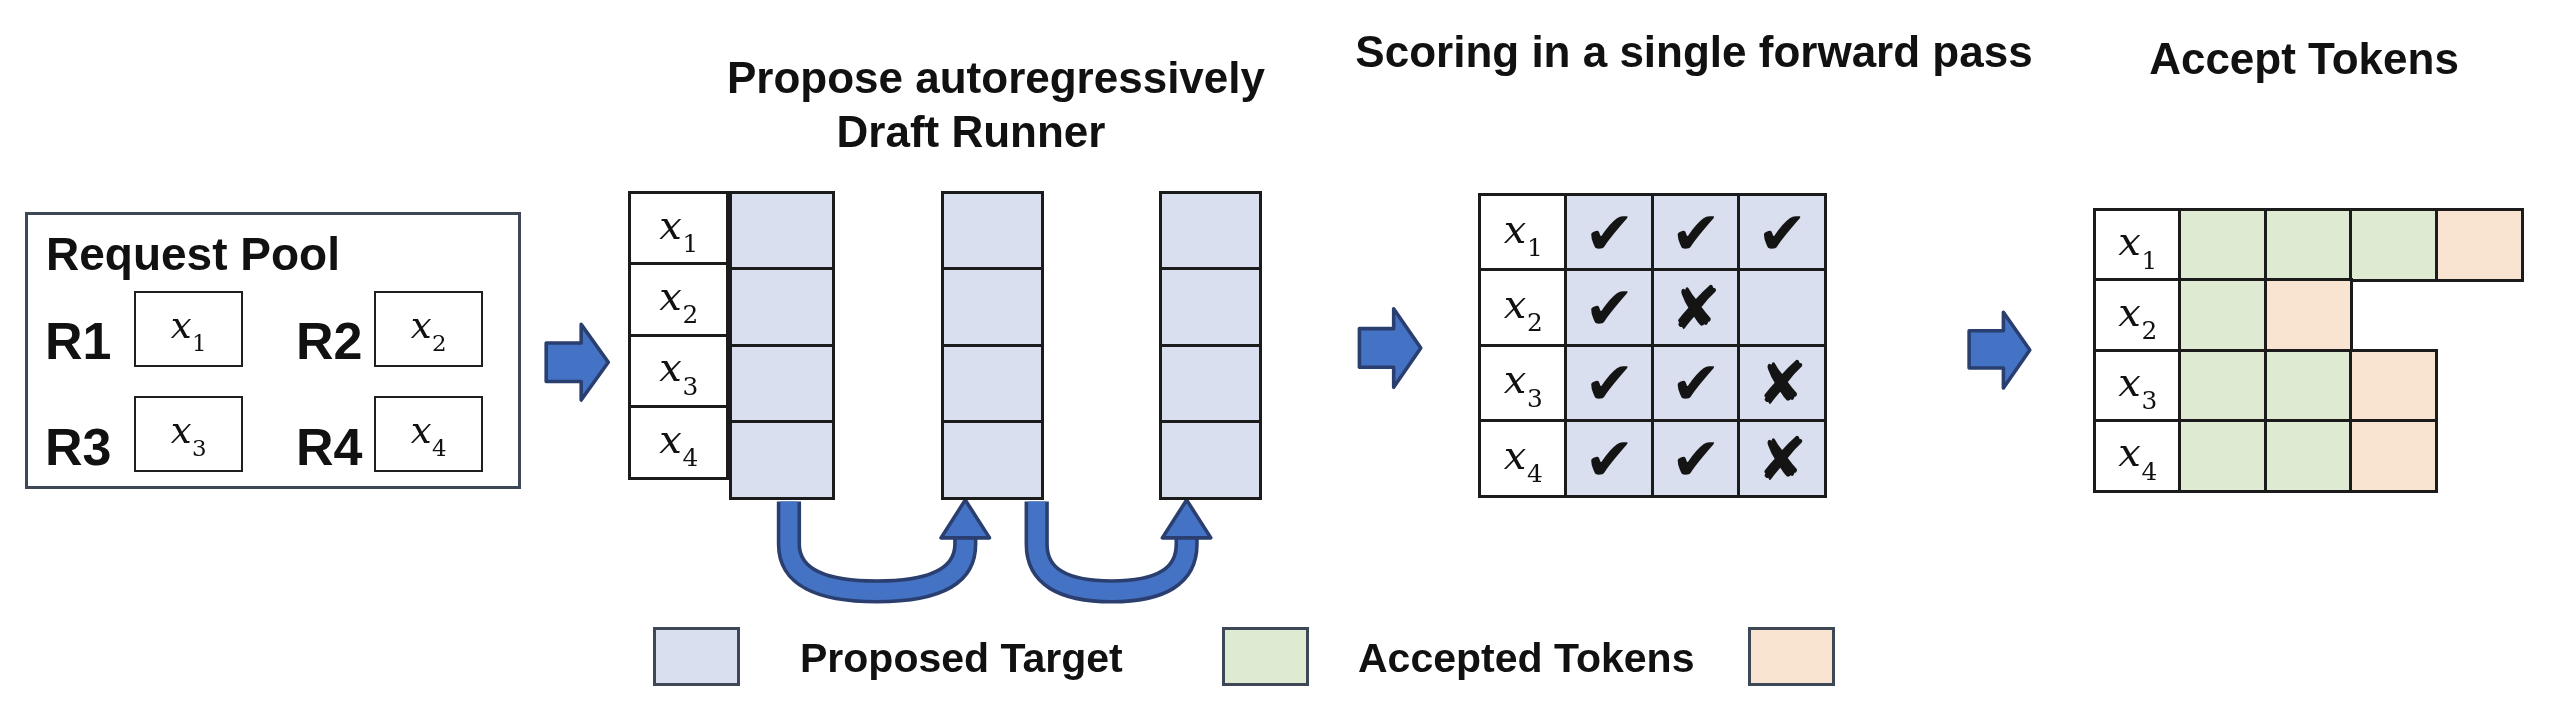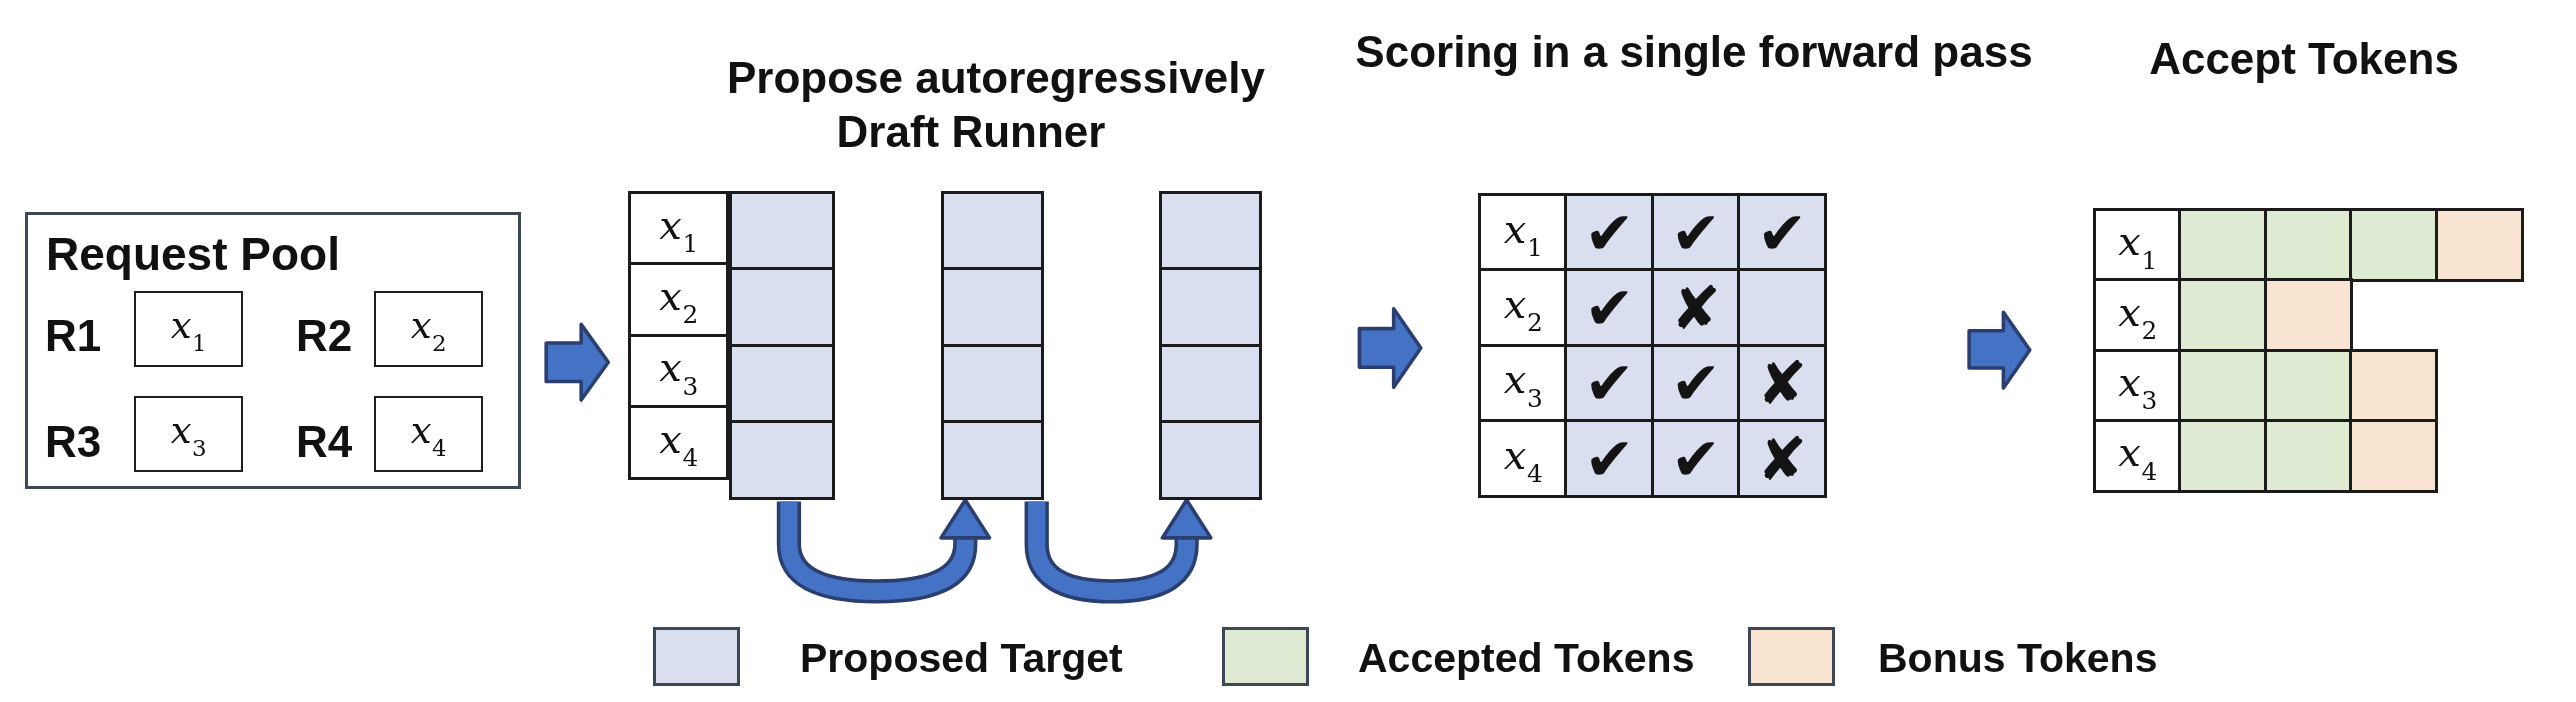--- a/index.html
+++ b/index.html
@@ -9,21 +9,21 @@
   }
   html,body{margin:0;padding:0;background:#ffffff;}
   .canvas{position:relative;width:2576px;height:703px;background:#ffffff;overflow:hidden;
           font-family:"Liberation Sans", sans-serif;color:var(--text);}
   .abs{position:absolute;}
   .title{font-size:44px;font-weight:600;white-space:nowrap;transform:translateX(-50%);}
   
   .pool-box{left:25px;top:212px;width:496px;height:277px;border:3.6px solid var(--frame);
             box-sizing:border-box;background:#ffffff;}
   .pool-title{left:46px;top:227px;font-size:46px;font-weight:600;}
-  .r-label{font-size:44px;font-weight:600;}
+  .r-label{font-size:52px;font-weight:600;}
   .token-box{width:109px;height:76px;border:2.9px solid #1f1f1f;box-sizing:border-box;
              background:#ffffff;display:flex;align-items:center;justify-content:center;}
   .math{font-family:"DejaVu Serif", serif;font-style:italic;font-weight:500;font-size:37px;line-height:1;text-align:right;}
   .math sub{font-size:0.62em;font-style:normal;font-family:"DejaVu Serif",serif;position:relative;top:0.18em;left:0.02em;}
   
   .cell{box-sizing:border-box;border:3.6px solid var(--grid_line);background:#ffffff;
         display:flex;align-items:center;justify-content:center;}
   .cell.proposed{background:var(--proposed);}
   .cell.accepted{background:var(--accepted);}
   .cell.bonus{background:var(--bonus);}
@@ -213,16 +213,15 @@
         <div class="cell accepted" style="width: 89px; height: 74px;"></div>
         <div class="cell bonus" style="width: 89px; height: 74px;"></div>
       </div>
     </div>
 
   <div class="abs swatch proposed" style="left:653px;top:627px;"></div>
   <div class="abs legend-label" style="left:800px;top:635px;">Proposed Target</div>
   <div class="abs swatch accepted" style="left:1222px;top:627px;"></div>
   <div class="abs legend-label" style="left:1358px;top:635px;">Accepted Tokens</div>
   <div class="abs swatch bonus" style="left:1748px;top:627px;"></div>
-  <div class="abs legend-label" style="left:1878px;top:635px;">Bonus Tokens</div>
 
 </div>
 
 
 </body></html>

